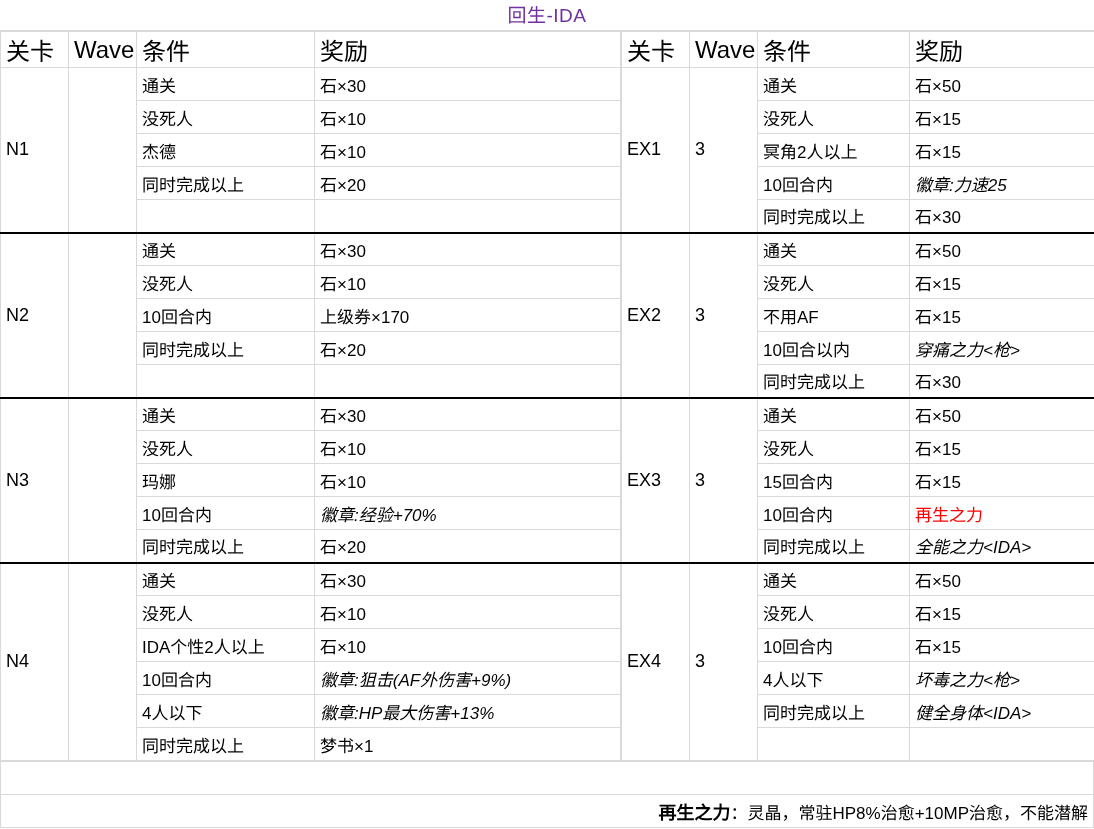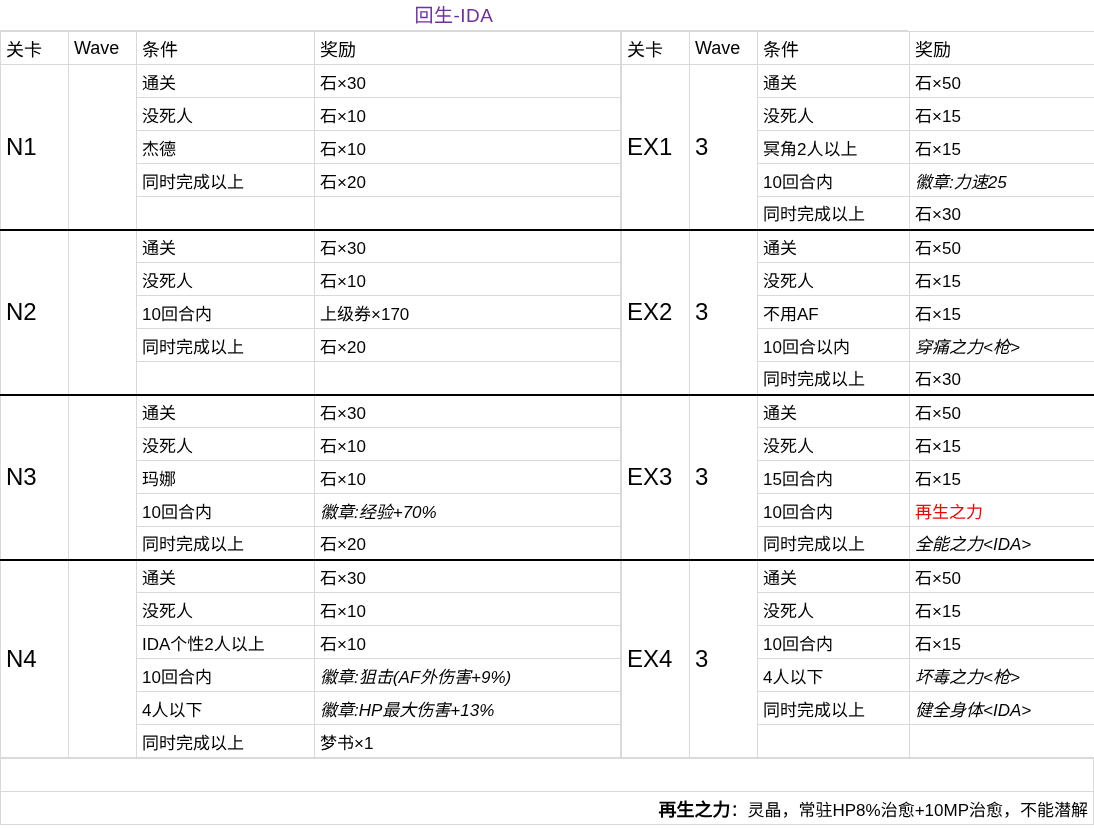--- a/index.html
+++ b/index.html
@@ -9,21 +9,21 @@
     background: #ffffff;
   }
   body {
     width: 1094px;
     height: 829px;
     font-family: "Liberation Sans", "DejaVu Sans", sans-serif;
     color: #000000;
     overflow: hidden;
   }
   .sheet {
-    width: 908px;
+    width: 1094px;
     position: relative;
   }
 
   
   .title-band {
     height: 31px;
     display: flex;
     align-items: center;
     justify-content: center;
     border-bottom: 1px solid #d9d9d9;
@@ -67,26 +67,26 @@
   .tbl-left col.c-rew   { width: 306px; }
 
   
   .tbl-right { width: 474px; }
   .tbl-right col.c-stage { width: 68px; }
   .tbl-right col.c-wave  { width: 68px; }
   .tbl-right col.c-cond  { width: 152px; }
   .tbl-right col.c-rew   { width: 186px; }
 
   th.hdr {
-    font-size: 18px;
+    font-size: 24px;
     height: 30px;
   }
   td.stage, td.wave {
     text-align: center;
-    font-size: 24px;
+    font-size: 18px;
   }
   td.blank { }
 
   
   tr.block-end > td {
     border-bottom: 2px solid #000000;
   }
   tr.block-top > td {
     border-top: 2px solid #000000;
   }

